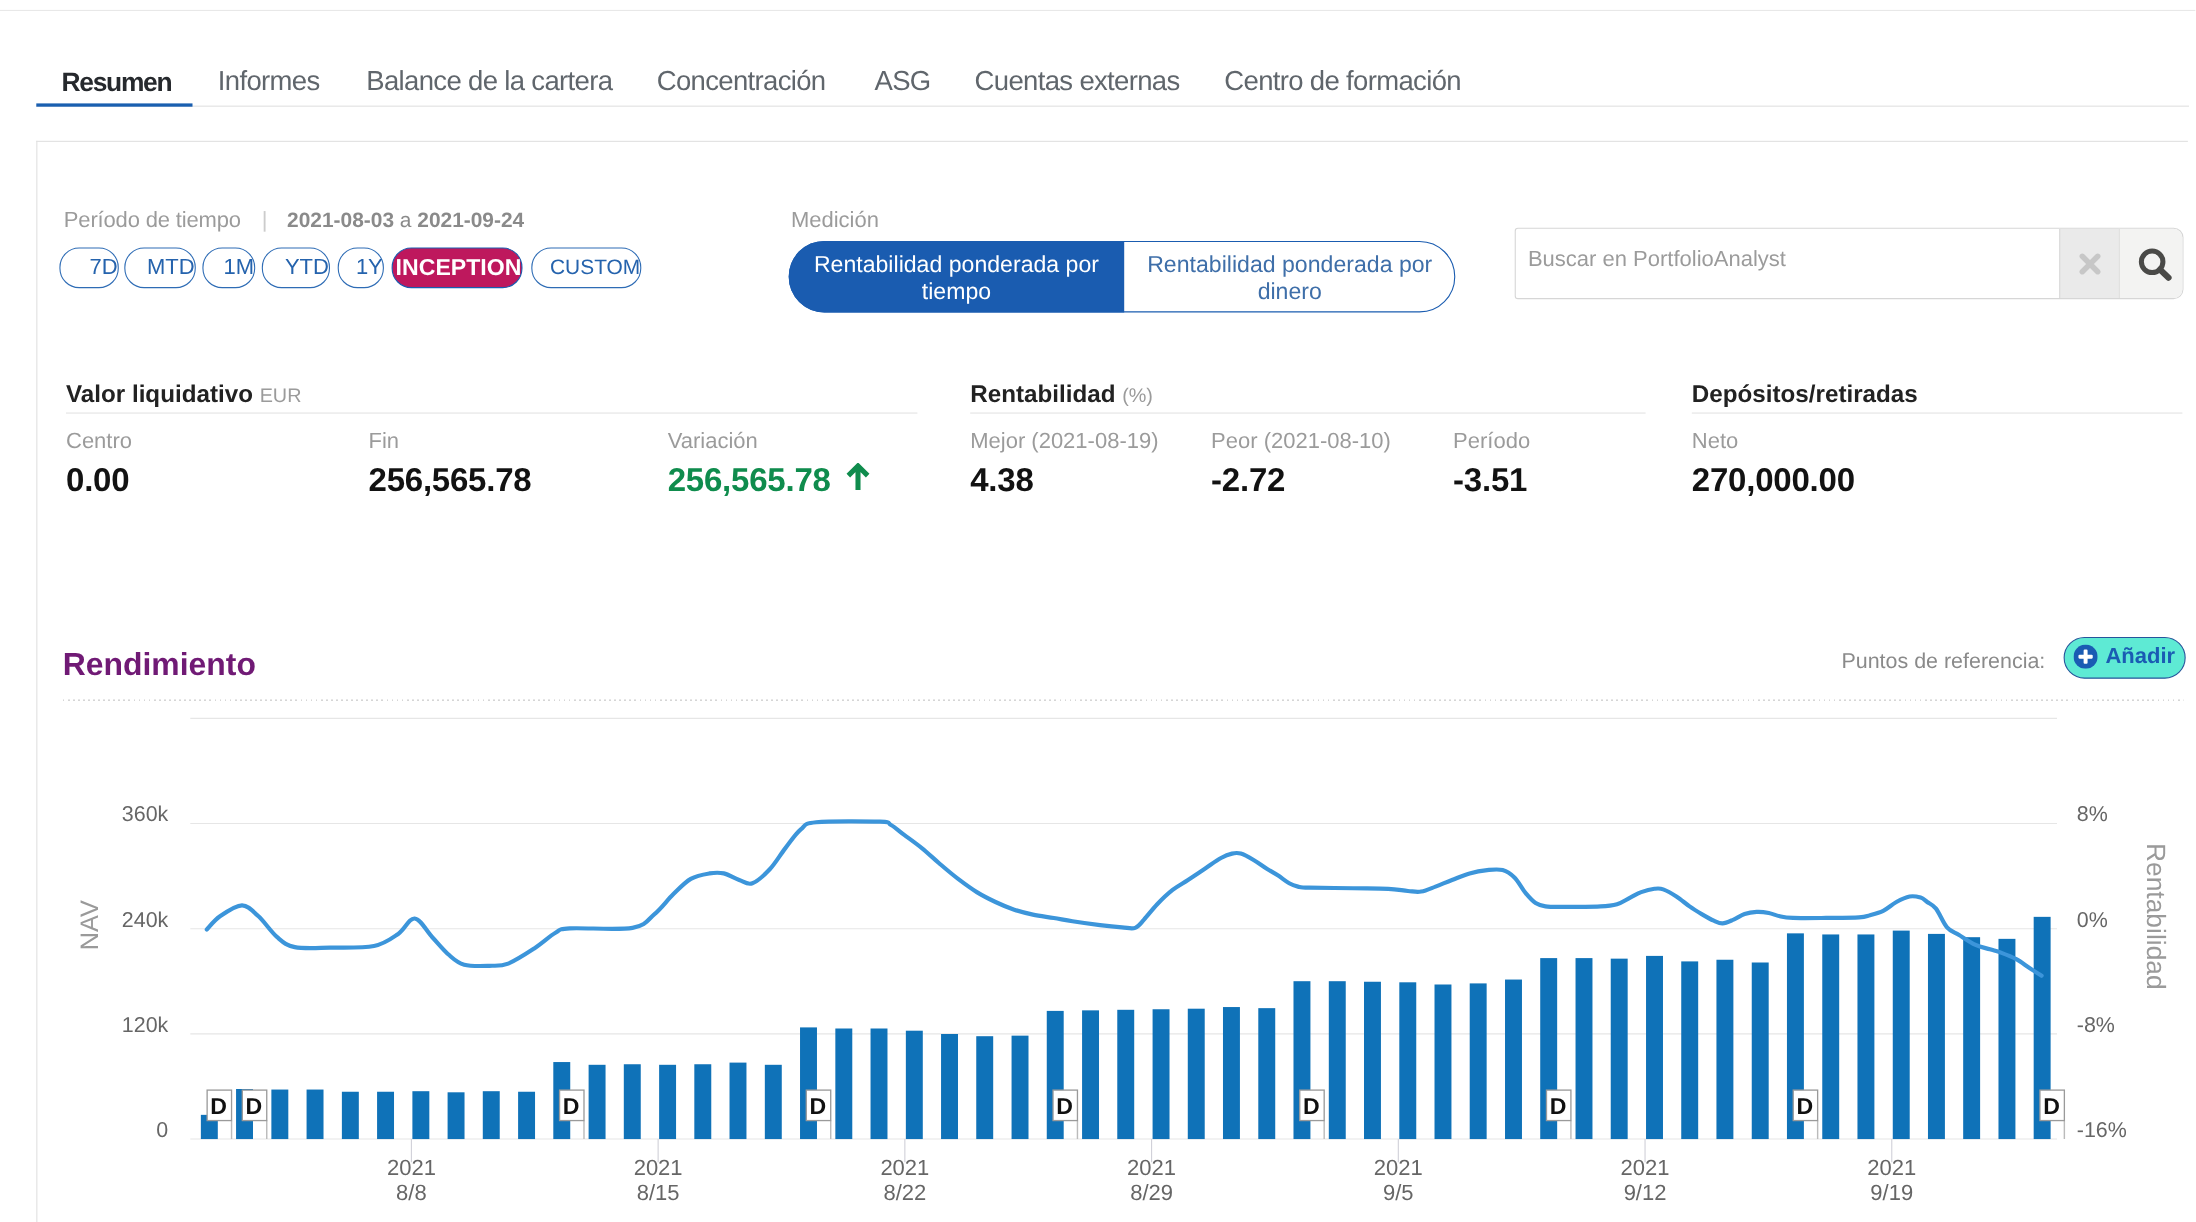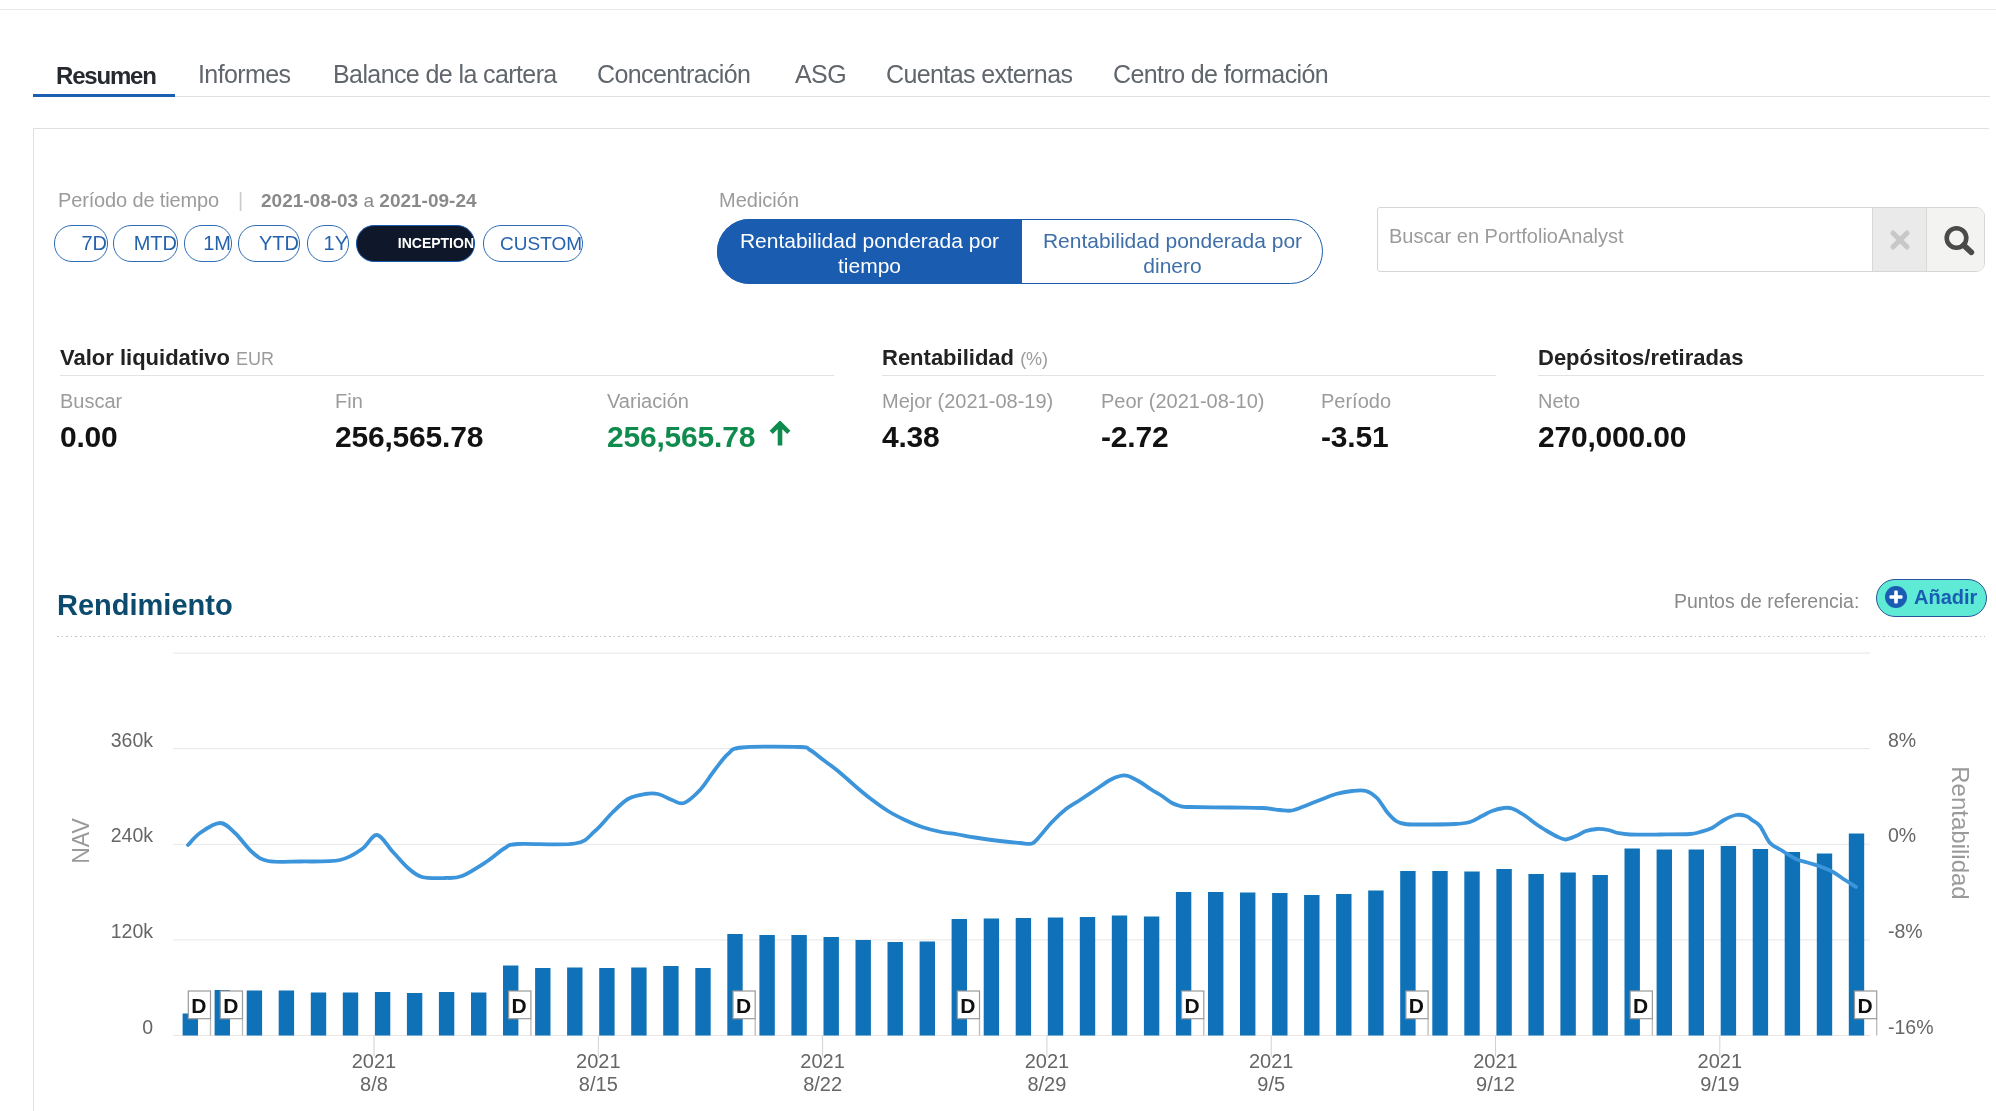--- a/index.html
+++ b/index.html
@@ -27,21 +27,21 @@
 
 <div class="abs" style="left:58px;top:189px;font-size:20px;color:#9b9b9b;letter-spacing:-0.15px;">Período de tiempo</div>
 <div class="abs" style="left:238px;top:189px;font-size:20px;color:#cccccc;">|</div>
 <div class="abs" style="left:261px;top:190px;font-size:19px;color:#8a8a8a;font-weight:bold;">2021-08-03 <span style="font-weight:normal;">a</span> 2021-09-24</div>
 
 <div class="pbtn" style="left:54px;width:54px;">7D</div>
 <div class="pbtn" style="left:113px;width:65px;">MTD</div>
 <div class="pbtn" style="left:184px;width:48px;padding-left:16px;">1M</div>
 <div class="pbtn" style="left:238px;width:62px;">YTD</div>
 <div class="pbtn" style="left:307px;width:42px;">1Y</div>
-<div class="pbtn" style="left:356px;width:119px;background:#0f172a;border-color:#1a5cb0;color:#fff;font-weight:bold;font-size:14px;">INCEPTION</div>
+<div class="pbtn" style="left:356px;width:119px;background:#be185d;border-color:#1a5cb0;color:#fff;font-weight:bold;font-size:21px;">INCEPTION</div>
 <div class="pbtn" style="left:483px;width:100px;font-size:19px;">CUSTOM</div>
 
 <div class="abs" style="left:719px;top:189px;font-size:20px;color:#9b9b9b;">Medición</div>
 <div class="abs" style="left:717px;top:219px;width:606px;height:65px;border:1px solid #1a5cb0;border-radius:33px;"></div>
 <div class="abs" style="left:717px;top:219px;width:305px;height:65px;background:#1a5cb0;border-radius:33px 0 0 33px;color:#fff;font-size:21px;text-align:center;padding-top:10px;line-height:24.5px;">Rentabilidad ponderada por<br>tiempo</div>
 <div class="abs" style="left:1022px;top:219px;width:301px;height:65px;color:#3f6fa9;font-size:21px;text-align:center;padding-top:10px;line-height:24.5px;">Rentabilidad ponderada por<br>dinero</div>
 
 <div class="abs" style="left:1377px;top:207px;width:608px;height:65px;border:1px solid #d6d6d6;border-radius:3px 9px 9px 3px;background:#fff;overflow:hidden;">
   <div class="abs" style="left:11px;top:17px;font-size:20px;color:#9b9b9b;">Buscar en PortfolioAnalyst</div>
   <div class="abs" style="left:494px;top:0;width:54px;height:63px;background:#eaeaea;border-left:1px solid #d9d9d9;">
@@ -52,21 +52,21 @@
   <div class="abs" style="left:548px;top:0;width:60px;height:63px;background:#f3f3f2;border-left:1px solid #d9d9d9;">
     <svg width="40" height="40" style="position:absolute;left:10px;top:10px;" viewBox="0 0 40 40">
         <circle cx="19.5" cy="20" r="9.8" fill="none" stroke="#4a4a48" stroke-width="4.6"></circle>
         <line x1="26.6" y1="27.1" x2="34.4" y2="34.4" stroke="#4a4a48" stroke-width="5.6" stroke-linecap="round"></line>
       </svg>
   </div>
 </div>
 
 <div class="hdr" style="left:60px;">Valor liquidativo <span style="color:#9b9b9b;font-weight:normal;font-size:18px;">EUR</span></div>
 <div class="abs" style="left:60px;top:375px;width:774px;height:1px;background:#e3e3e3;"></div>
-<div class="lbl" style="left:60px;">Buscar</div>
+<div class="lbl" style="left:60px;">Centro</div>
 <div class="lbl" style="left:335px;">Fin</div>
 <div class="lbl" style="left:607px;">Variación</div>
 <div class="val" style="left:60px;">0.00</div>
 <div class="val" style="left:335px;">256,565.78</div>
 <div class="val" style="left:607px;color:#0f8c4d;">256,565.78</div>
 <svg class="abs" style="left:768px;top:421px;" width="24" height="26" viewBox="0 0 24 26">
     <path d="M12 24.5 L12 4 M3.2 11.4 L12 2.6 L20.8 11.4" fill="none" stroke="#0f8c4d" stroke-width="4.6" stroke-linejoin="miter"></path>
   </svg>
 
 <div class="hdr" style="left:882px;">Rentabilidad <span style="color:#9b9b9b;font-weight:normal;font-size:18px;">(%)</span></div>
@@ -76,21 +76,21 @@
 <div class="lbl" style="left:1321px;">Período</div>
 <div class="val" style="left:882px;">4.38</div>
 <div class="val" style="left:1101px;">-2.72</div>
 <div class="val" style="left:1321px;text-align:center;">-3.51</div>
 
 <div class="hdr" style="left:1538px;">Depósitos/retiradas</div>
 <div class="abs" style="left:1538px;top:375px;width:446px;height:1px;background:#e3e3e3;"></div>
 <div class="lbl" style="left:1538px;">Neto</div>
 <div class="val" style="left:1538px;">270,000.00</div>
 
-<div class="abs" style="left:57px;top:589px;font-size:29px;color:#0c4a6e;font-weight:bold;">Rendimiento</div>
+<div class="abs" style="left:57px;top:589px;font-size:29px;color:#701a75;font-weight:bold;">Rendimiento</div>
 <div class="abs" style="left:1674px;top:590px;font-size:19.5px;color:#8a8a8a;">Puntos de referencia:</div>
 <div class="abs" style="left:1876px;top:579px;width:111px;height:38px;border:1.5px solid #27549b;border-radius:20px;background:#5eead4;">
   <svg width="22" height="22" style="position:absolute;left:8px;top:6px;" viewBox="0 0 22 22">
       <circle cx="11" cy="11" r="11" fill="#1a5cb3"></circle>
       <rect x="4.5" y="9.2" width="13" height="3.6" rx="1" fill="#fff"></rect>
       <rect x="9.2" y="4.5" width="3.6" height="13" rx="1" fill="#fff"></rect>
     </svg>
   <div class="abs" style="left:37px;top:6px;font-size:20px;color:#1a5cb3;font-weight:bold;">Añadir</div>
 </div>
 <div class="abs" style="left:57px;top:636px;width:1928px;height:1px;background:repeating-linear-gradient(90deg,#c4c4c4 0 1.6px,transparent 1.6px 4.6px);"></div>

